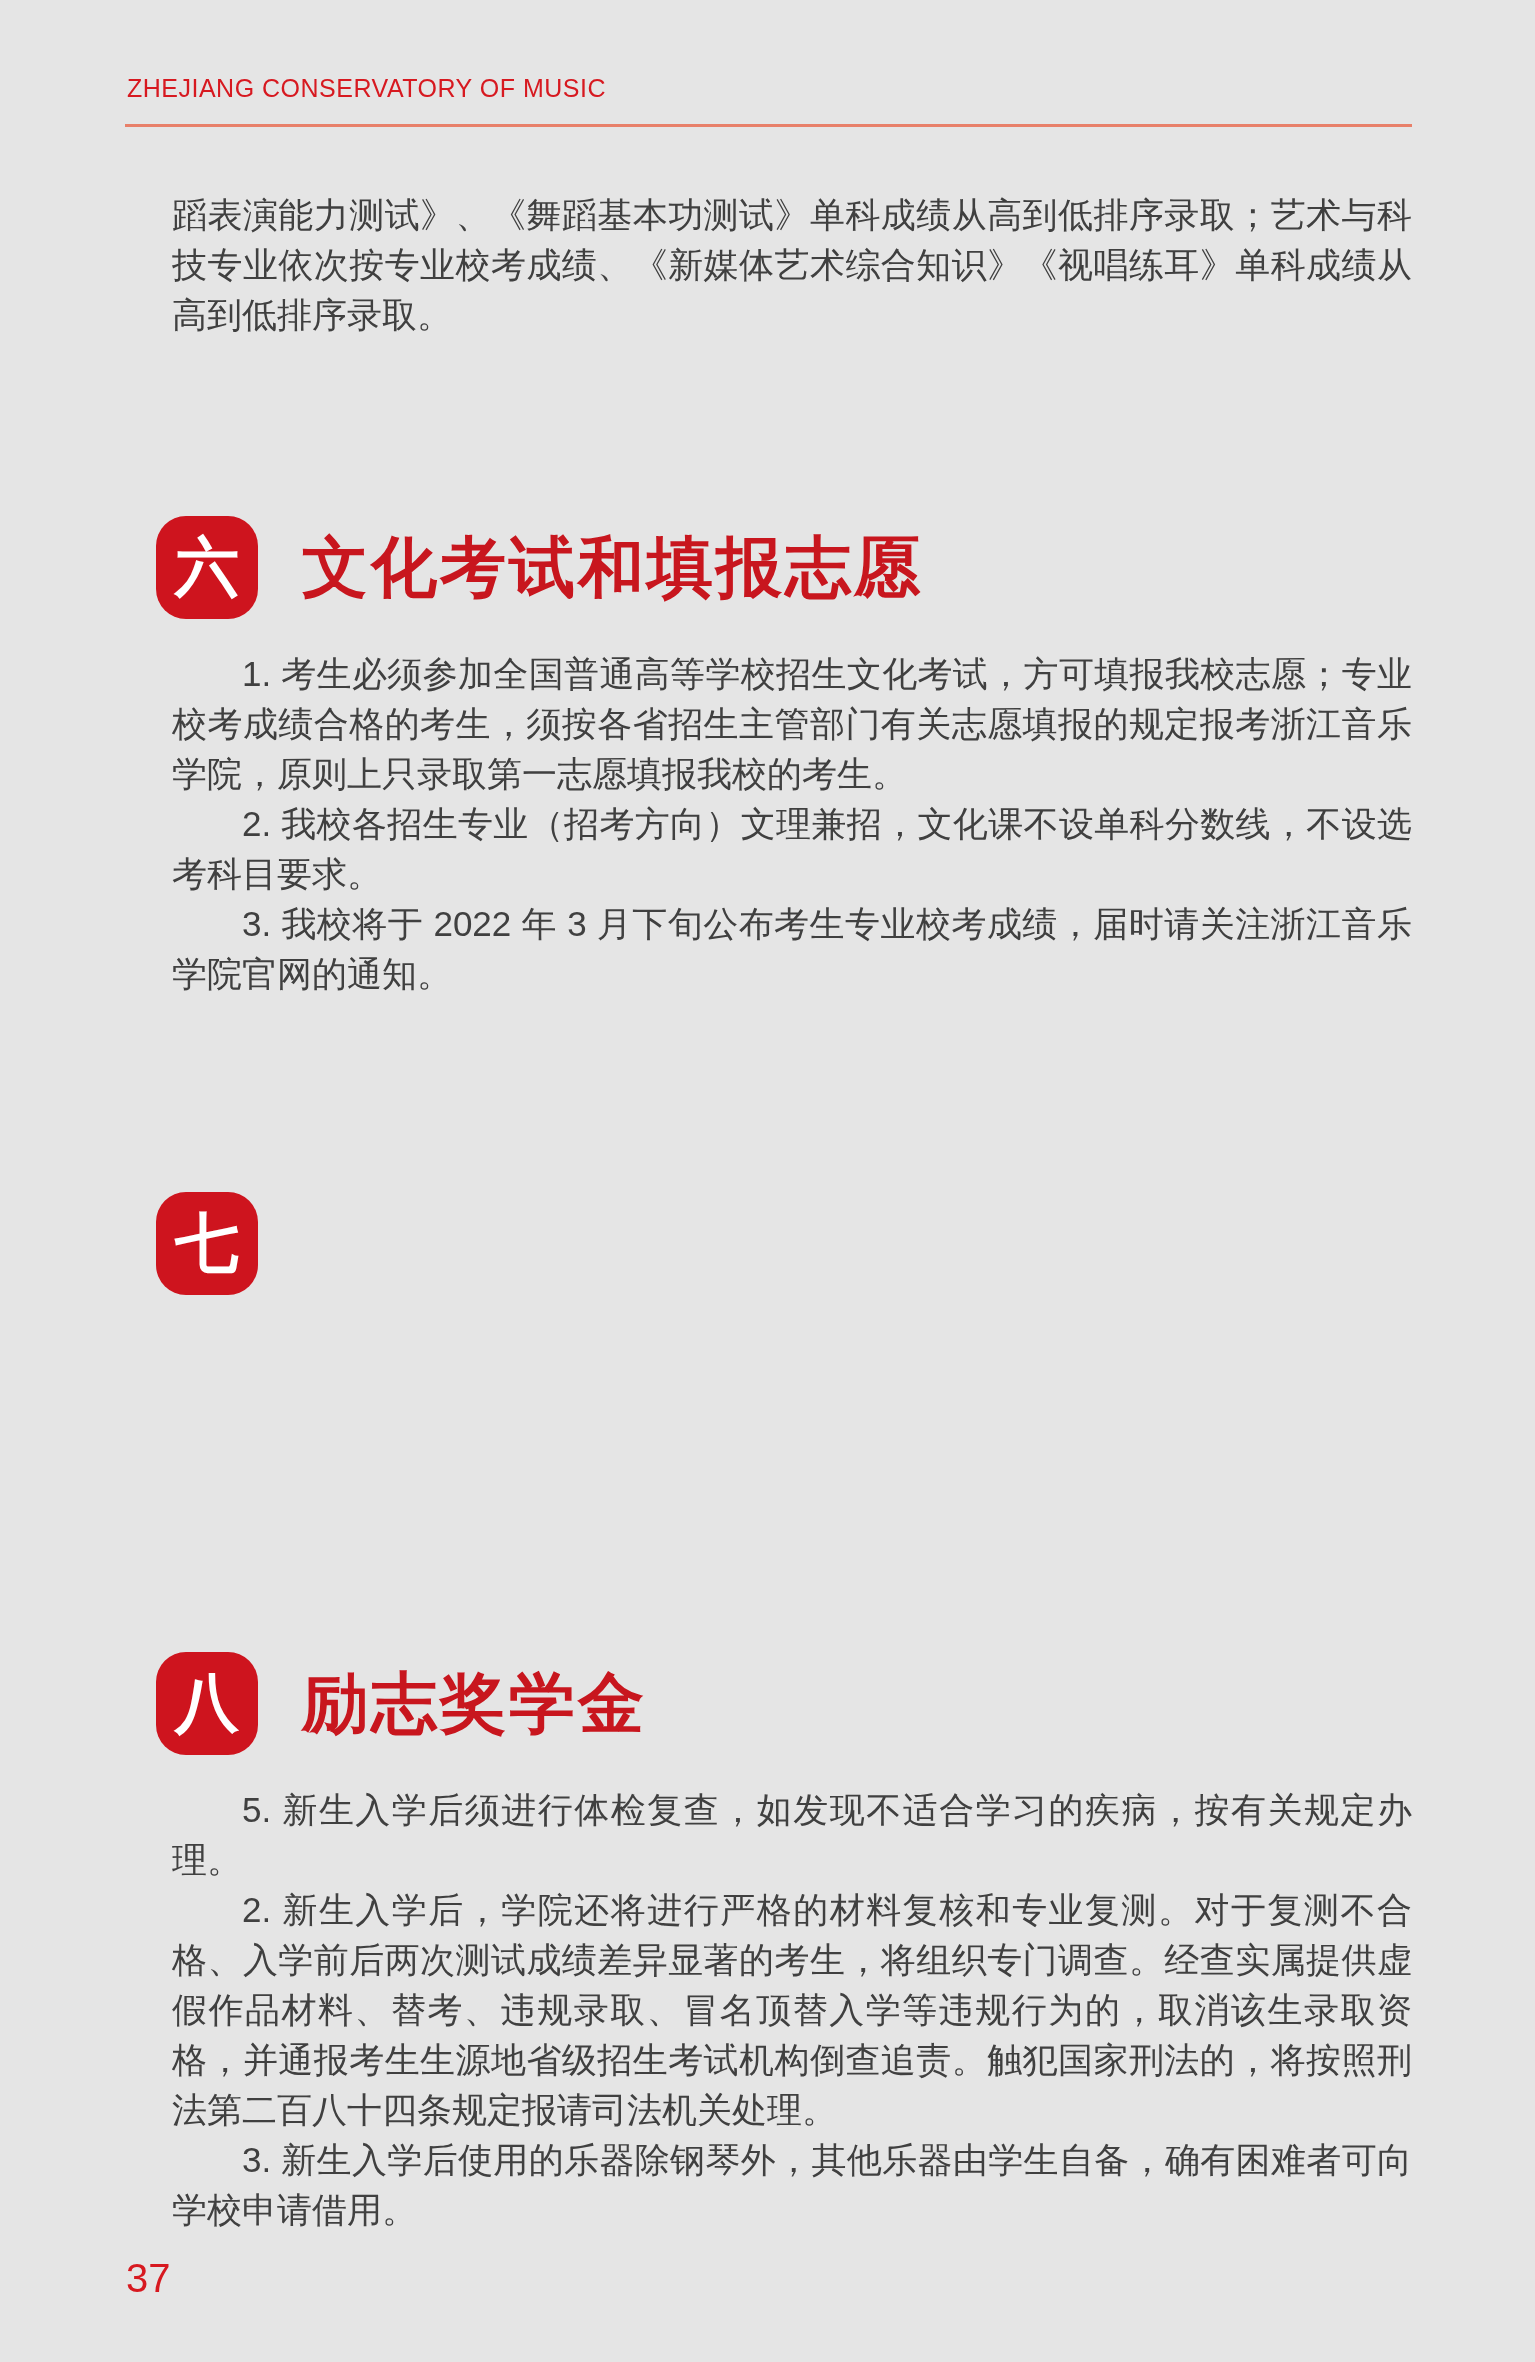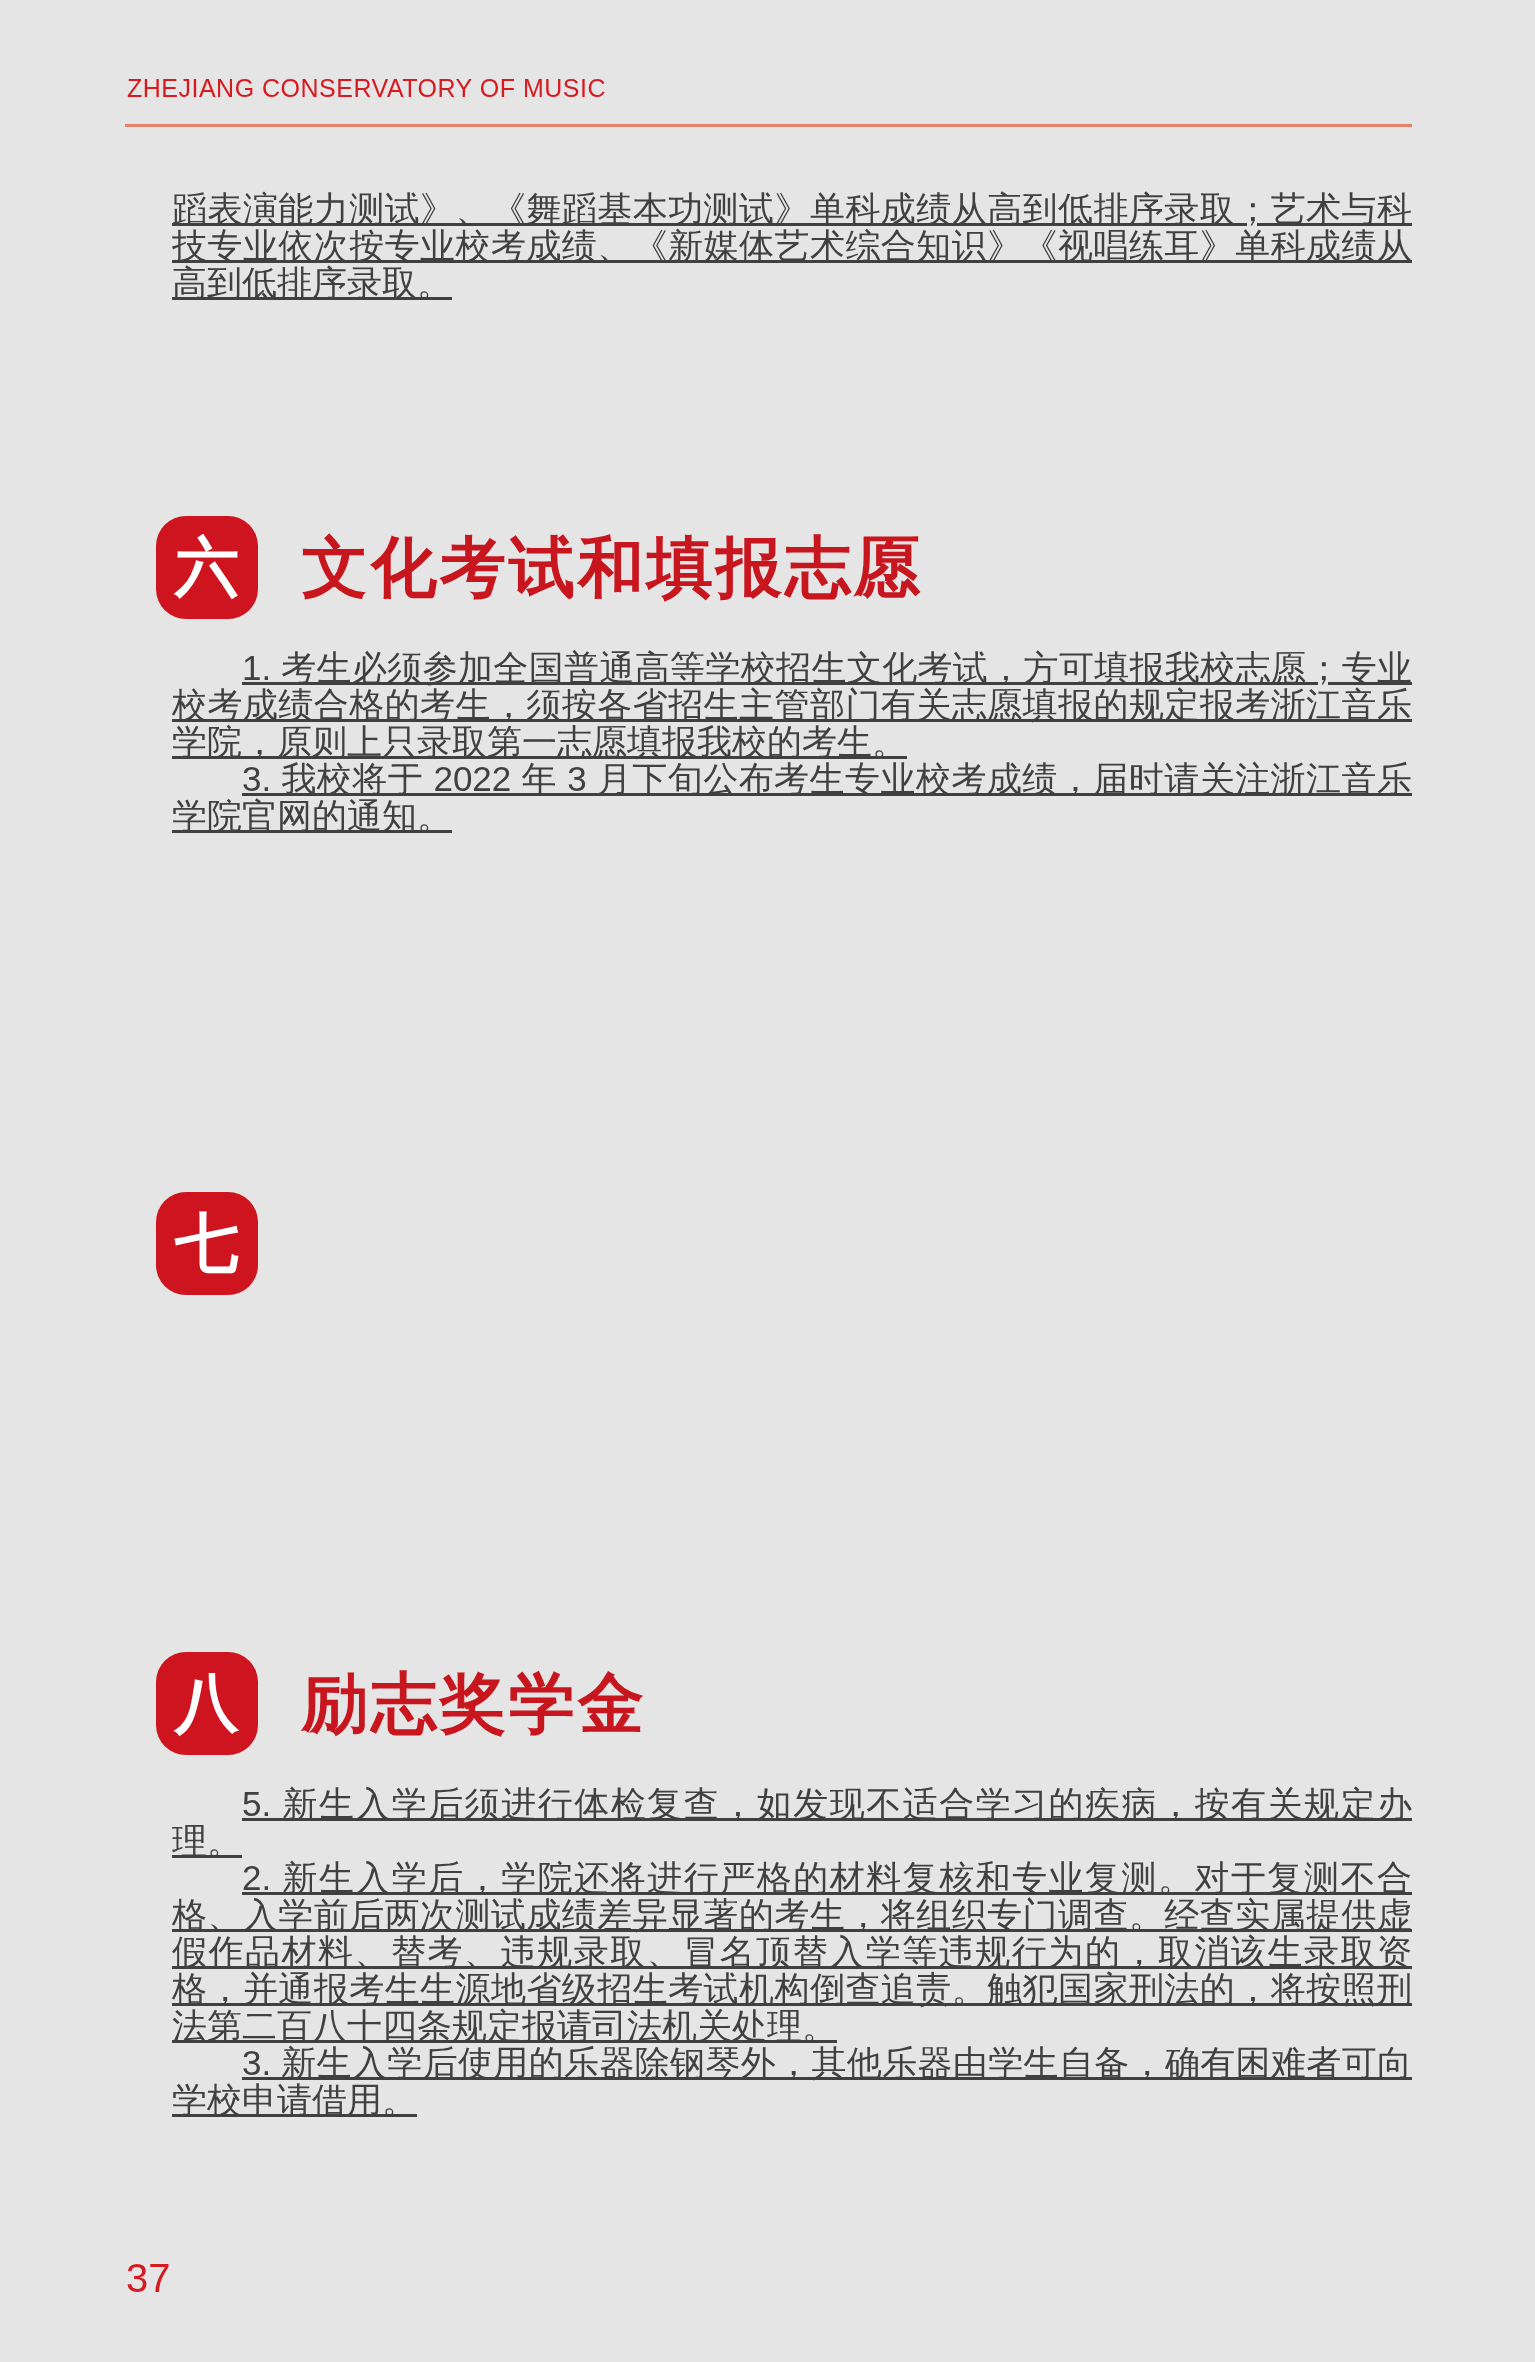--- a/index.html
+++ b/index.html
@@ -32,25 +32,24 @@
     position:absolute;
     left:125px;
     top:124px;
     width:1287px;
     height:3px;
     background:var(--rule-red);
   }
   .bodytext{
     color:var(--body-text);
     font-size:35px;
-    line-height:37px;
+    line-height:50px;
     text-align:justify;
     text-align-last:left;
     margin:0;
-    text-decoration:underline;
   }
   .intro{
     position:absolute;
     left:172px;
     top:190px;
     width:1240px;
   }
   .sec{
     position:absolute;
     left:0;
@@ -116,20 +115,21 @@
 
   <p class="bodytext intro">蹈表演能力测试》、《舞蹈基本功测试》单科成绩从高到低排序录取；艺术与科技专业依次按专业校考成绩、《新媒体艺术综合知识》《视唱练耳》单科成绩从高到低排序录取。</p>
 
   <section class="sec sec-6">
     <div class="sec-head">
       <div class="badge">六</div>
       <h2 class="sec-title">文化考试和填报志愿</h2>
     </div>
     <div class="sec-body">
       <p class="bodytext">1. 考生必须参加全国普通高等学校招生文化考试，方可填报我校志愿；专业校考成绩合格的考生，须按各省招生主管部门有关志愿填报的规定报考浙江音乐学院，原则上只录取第一志愿填报我校的考生。</p>
+      <p class="bodytext">2. 我校各招生专业（招考方向）文理兼招，文化课不设单科分数线，不设选考科目要求。</p>
       <p class="bodytext">3. 我校将于 2022 年 3 月下旬公布考生专业校考成绩，届时请关注浙江音乐学院官网的通知。</p>
     </div>
   </section>
 
   <section class="sec sec-7">
     <div class="sec-head">
       <div class="badge">七</div>
     </div>
   </section>
 

